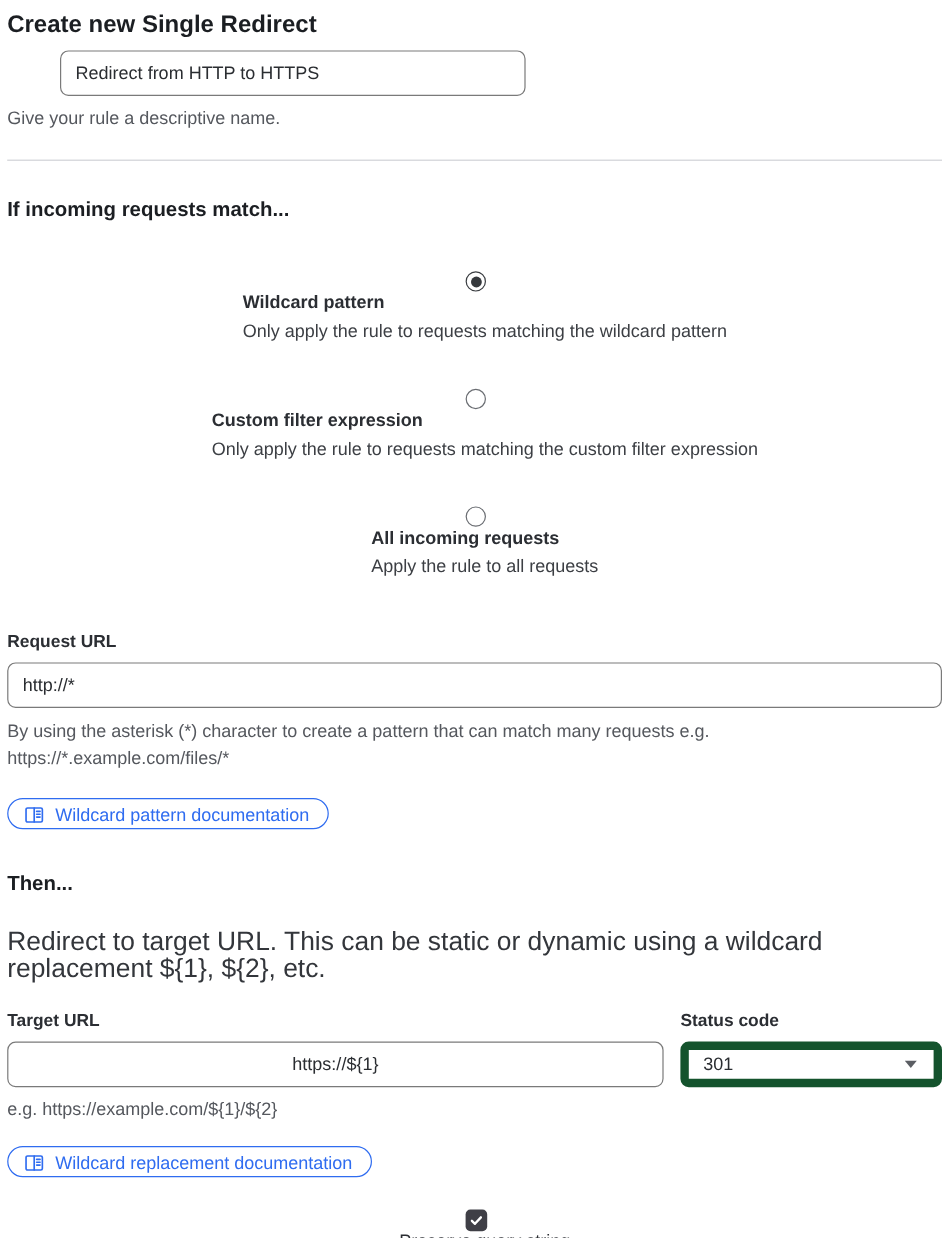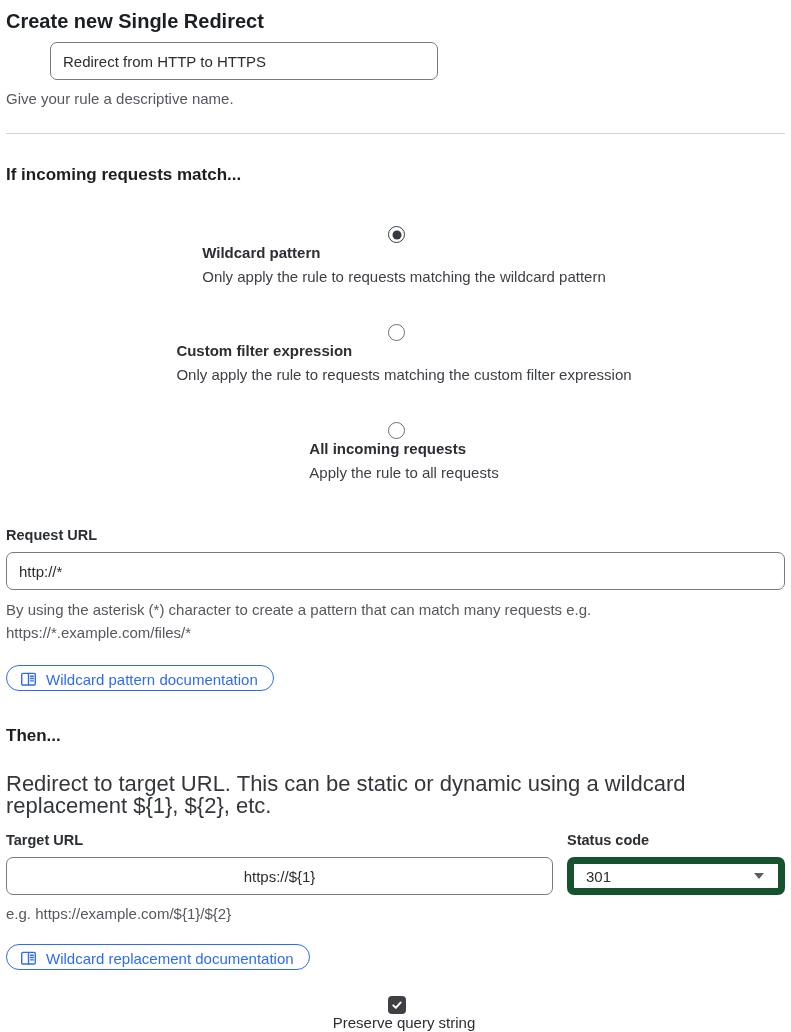--- a/index.html
+++ b/index.html
@@ -80,21 +80,21 @@
     color: var(--outline_blue, #2f6cf0);
     font-family: "Liberation Sans", "DejaVu Sans", sans-serif;
     font-size: 15px;
     cursor: pointer;
     line-height: 19px;
   }
   .pill-button svg { display: block; }
 
   .then-desc { font-size: 22px; color: #33363b; margin-top: 27px; line-height: 22px; }
 
-  .target-row { display: flex; margin-top: 15px; }
+  .target-row { display: flex; margin-top: 25px; }
   .target-col { width: 547px; margin-right: 14px; }
   .status-col { width: 218px; }
   .target-col .text-input { width: 547px; text-align: center; }
 
   .select-box {
     margin-top: 9px;
     height: 38px;
     border: 7px solid #14532d;
     border-radius: 7px;
     display: flex;

